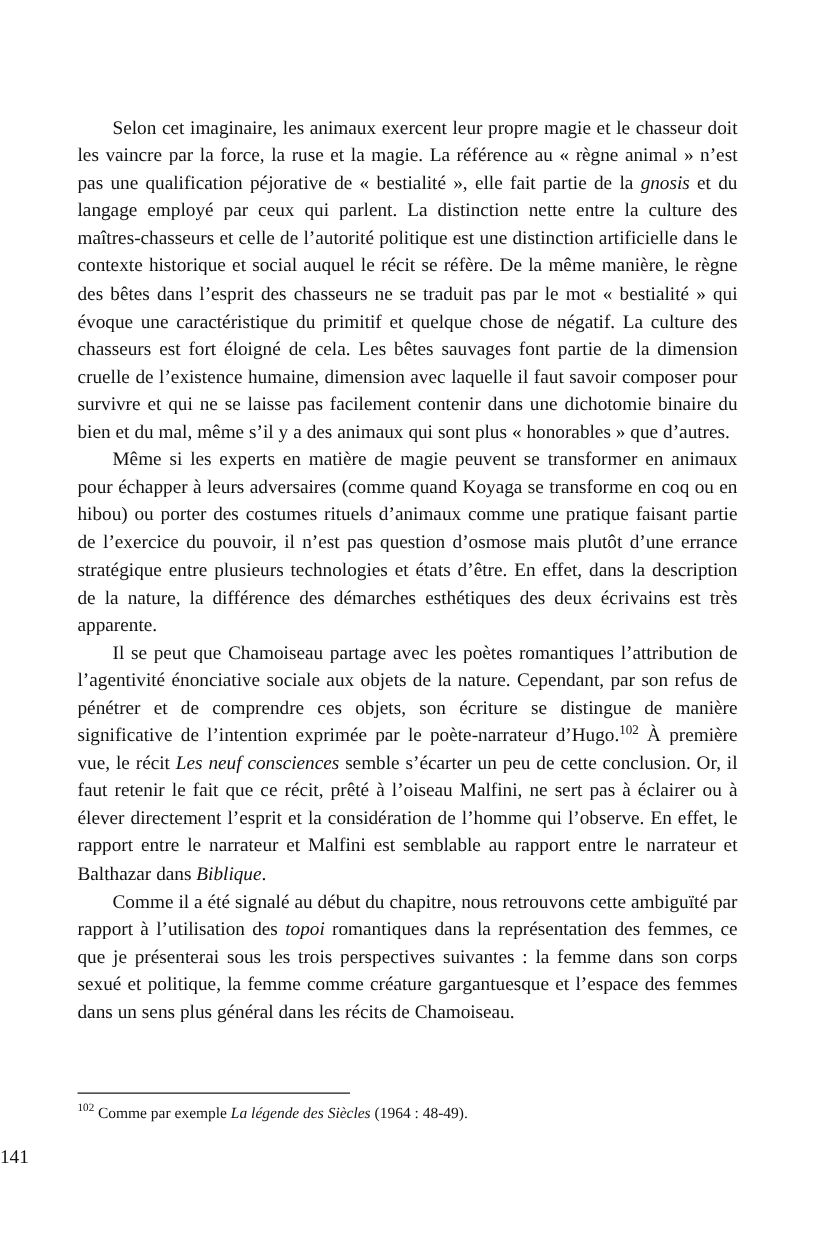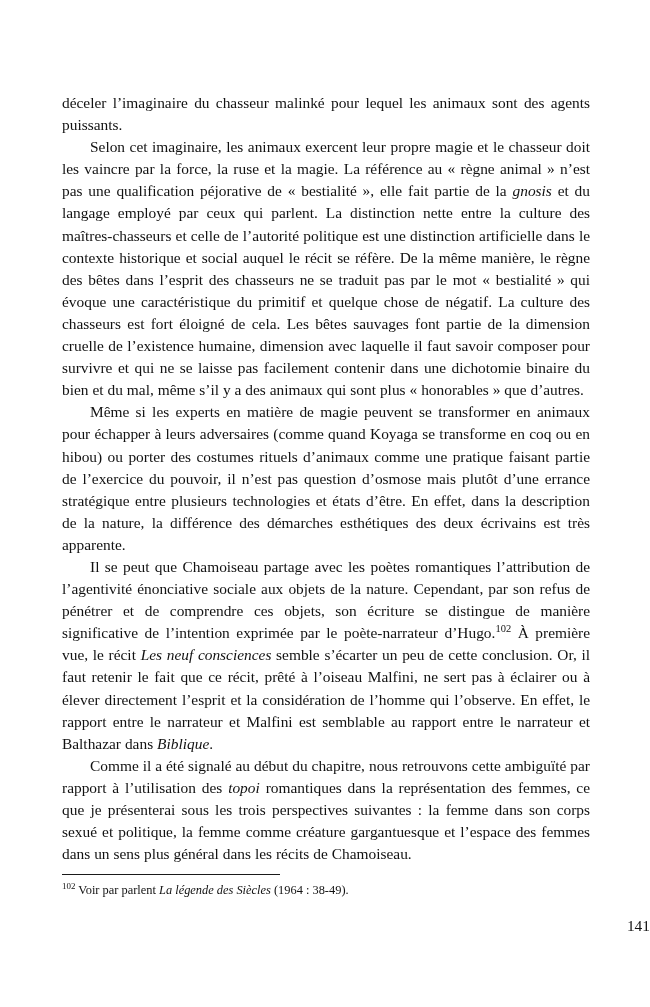--- a/index.html
+++ b/index.html
@@ -93,39 +93,38 @@
     display: inline-block;
     width: 3px;
   }
 
   
   .page-number {
     position: absolute;
     left: 0;
     top: 916px;
     width: 650px;
-    text-align: right;
+    text-align: left;
     font-size: 15.4px;
     line-height: 20px;
     color: #111111;
   }
 </style>
 </head>
 <body>
 
 <div class="page">
 
   <div class="text-column">
-    <p class="para"><span>déceler l’imaginaire du chasseur malinké pour lequel les animaux sont des agents puissants.</span></p>
     <p class="para indent"><span>Selon cet imaginaire, les animaux exercent leur propre magie et le chasseur doit les vaincre par la force, la ruse et la magie. La référence au « règne animal » n’est pas une qualification péjorative de « bestialité », elle fait partie de la </span><span class="it">gnosis</span><span> et du langage employé par ceux qui parlent. La distinction nette entre la culture des maîtres-chasseurs et celle de l’autorité politique est une distinction artificielle dans le contexte historique et social auquel le récit se réfère. De la même manière, le règne des bêtes dans l’esprit des chasseurs ne se traduit pas par le mot « bestialité » qui évoque une caractéristique du primitif et quelque chose de négatif. La culture des chasseurs est fort éloigné de cela. Les bêtes sauvages font partie de la dimension cruelle de l’existence humaine, dimension avec laquelle il faut savoir composer pour survivre et qui ne se laisse pas facilement contenir dans une dichotomie binaire du bien et du mal, même s’il y a des animaux qui sont plus « honorables » que d’autres.</span></p>
     <p class="para indent"><span>Même si les experts en matière de magie peuvent se transformer en animaux pour échapper à leurs adversaires (comme quand Koyaga se transforme en coq ou en hibou) ou porter des costumes rituels d’animaux comme une pratique faisant partie de l’exercice du pouvoir, il n’est pas question d’osmose mais plutôt d’une errance stratégique entre plusieurs technologies et états d’être. En effet, dans la description de la nature, la différence des démarches esthétiques des deux écrivains est très apparente.</span></p>
     <p class="para indent"><span>Il se peut que Chamoiseau partage avec les poètes romantiques l’attribution de l’agentivité énonciative sociale aux objets de la nature. Cependant, par son refus de pénétrer et de comprendre ces objets, son écriture se distingue de manière significative de l’intention exprimée par le poète-narrateur d’Hugo.</span><sup class="fnref">102</sup><span> À première vue, le récit </span><span class="it">Les neuf consciences</span><span> semble s’écarter un peu de cette conclusion. Or, il faut retenir le fait que ce récit, prêté à l’oiseau Malfini, ne sert pas à éclairer ou à élever directement l’esprit et la considération de l’homme qui l’observe. En effet, le rapport entre le narrateur et Malfini est semblable au rapport entre le narrateur et Balthazar dans </span><span class="it">Biblique</span><span>.</span></p>
     <p class="para indent"><span>Comme il a été signalé au début du chapitre, nous retrouvons cette ambiguïté par rapport à l’utilisation des </span><span class="it">topoi</span><span> romantiques dans la représentation des femmes, ce que je présenterai sous les trois perspectives suivantes : la femme dans son corps sexué et politique, la femme comme créature gargantuesque et l’espace des femmes dans un sens plus général dans les récits de Chamoiseau.</span></p>
   </div>
 
   <div class="footnote-area">
     <div class="footnote-rule"></div>
-    <p class="footnote"><sup class="fnnum">102</sup><span class="fn-space"></span><span>Voir par parlent </span><span class="it">La légende des Siècles</span><span> (1964 : 38-49).</span></p>
+    <p class="footnote"><sup class="fnnum">102</sup><span class="fn-space"></span><span>Comme par exemple </span><span class="it">La légende des Siècles</span><span> (1964 : 48-49).</span></p>
   </div>
 
   <div class="page-number">141</div>
 
 </div>
 
 </body></html>

